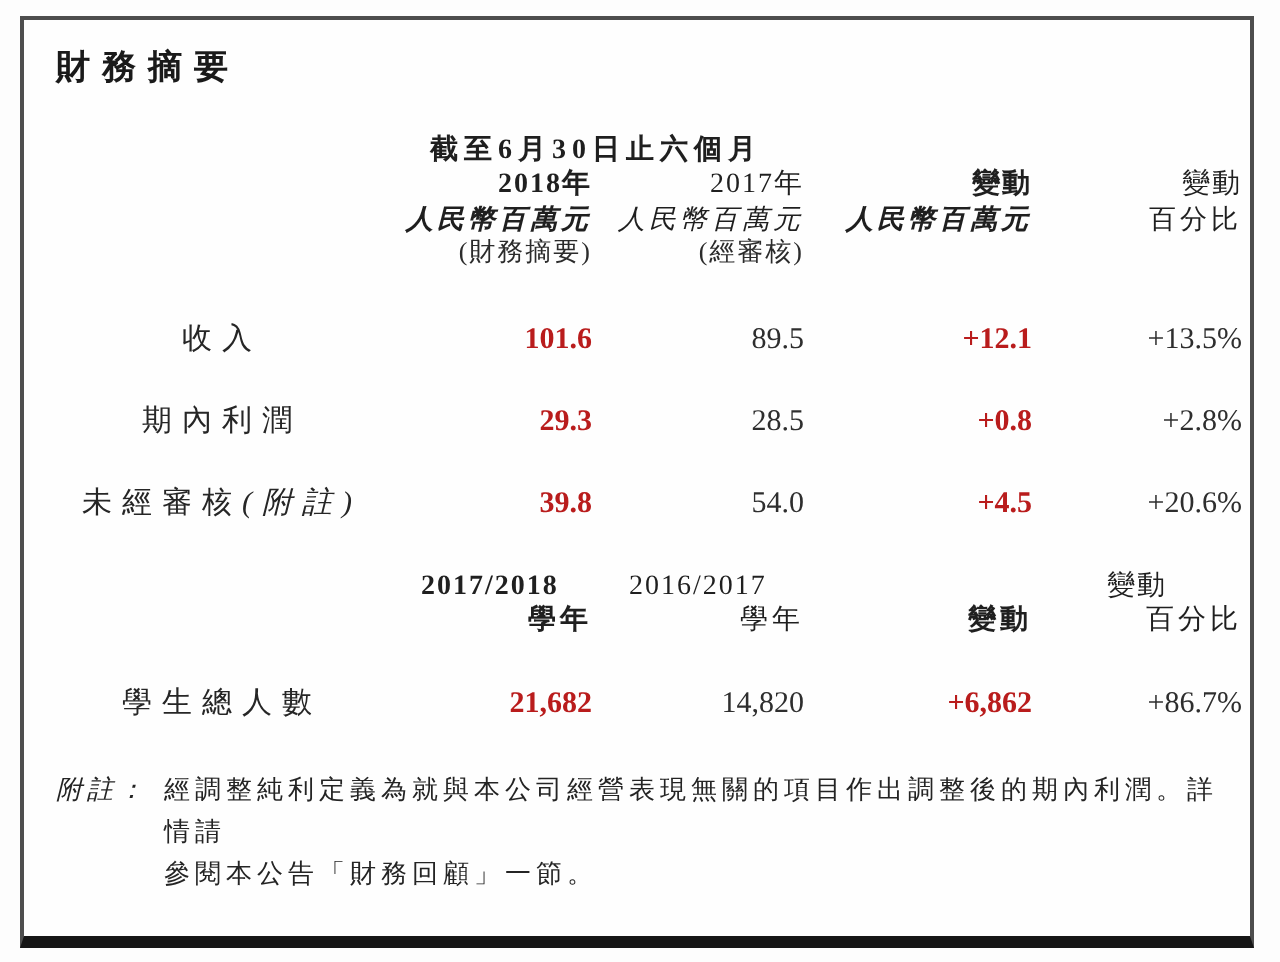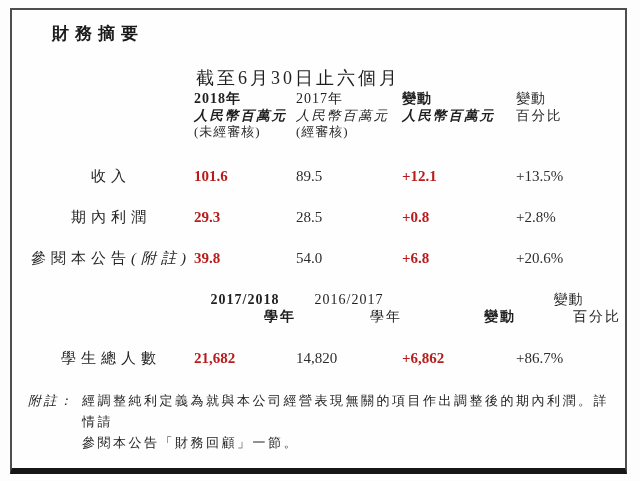--- a/index.html
+++ b/index.html
@@ -14,32 +14,32 @@
   .panel{
     box-sizing:border-box;
     width:617px;height:466px;
     background:#fefefe;
     border:2px solid #4e4e4e;
     border-bottom:6px solid #161616;
     padding:12px 4px 8px 16px;
     overflow:hidden;
   }
   .title{
-    font-size:17px;font-weight:bold;letter-spacing:6px;color:#1a1a1a;margin-left:24px;
+    font-size:17px;font-weight:bold;letter-spacing:6px;color:#1a1a1a;
   }
   table{width:593px;table-layout:fixed;border-collapse:collapse;}
   col.c-label{width:166px;}
   col.c-2018{width:102px;}
   col.c-2017{width:106px;}
   col.c-chg{width:114px;}
   col.c-pct{width:105px;}
   td{padding:0;vertical-align:bottom;white-space:nowrap;overflow:visible;}
-  td.num,td.hdr{}
+  td.num,td.hdr{text-align:right;}
   td.lbl{text-align:center;font-size:15px;letter-spacing:5px;color:#262626;}
-  .period-row td{padding-top:21px;font-size:18px;font-weight:normal;letter-spacing:3px;text-align:center;}
+  .period-row td{padding-top:21px;font-size:14px;font-weight:bold;letter-spacing:3px;text-align:center;}
   .year-row td{font-size:14px;letter-spacing:1px;line-height:17px;}
   .unit-row td{font-size:13.5px;font-style:italic;letter-spacing:2px;line-height:17px;}
   .audit-row td{font-size:13px;letter-spacing:1px;line-height:16px;padding-bottom:4px;color:#2b2b2b;}
   .b{font-weight:bold;}
   .data-row td{padding-top:24px;font-size:15px;line-height:17px;}
   .data-row td.num{color:#2e2e2e;}
   .data-row td.num.b{color:#b91c1c;}
   .sec2-row1 td{padding-top:25px;font-size:14px;letter-spacing:1px;line-height:16px;text-align:center;}
   .sec2-row2 td{font-size:14px;letter-spacing:2px;line-height:18px;text-align:right;}
   .it{font-style:italic;}
@@ -86,45 +86,45 @@
       <tr class="unit-row">
         <td></td>
         <td class="hdr b">人民幣百萬元</td>
         <td class="hdr">人民幣百萬元</td>
         <td class="hdr b">人民幣百萬元</td>
         <td class="hdr" style="font-style:normal;">百分比</td>
       </tr>
 
       <tr class="audit-row">
         <td></td>
-        <td class="hdr">(未經審核)</td>
+        <td class="hdr">(財務摘要)</td>
         <td class="hdr">(經審核)</td>
         <td></td>
         <td></td>
       </tr>
 
       <tr class="data-row">
         <td class="lbl">收入</td>
         <td class="num b">101.6</td>
         <td class="num">89.5</td>
         <td class="num b">+12.1</td>
         <td class="num">+13.5%</td>
       </tr>
       <tr class="data-row">
         <td class="lbl">期內利潤</td>
         <td class="num b">29.3</td>
         <td class="num">28.5</td>
         <td class="num b">+0.8</td>
         <td class="num">+2.8%</td>
       </tr>
       <tr class="data-row">
-        <td class="lbl"><span>參閱本公告</span><span class="it">(附註)</span></td>
+        <td class="lbl"><span>未經審核</span><span class="it">(附註)</span></td>
         <td class="num b">39.8</td>
         <td class="num">54.0</td>
-        <td class="num b">+6.8</td>
+        <td class="num b">+4.5</td>
         <td class="num">+20.6%</td>
       </tr>
 
       <tr class="sec2-row1">
         <td></td>
         <td class="b">2017/2018</td>
         <td>2016/2017</td>
         <td></td>
         <td>變動</td>
       </tr>

